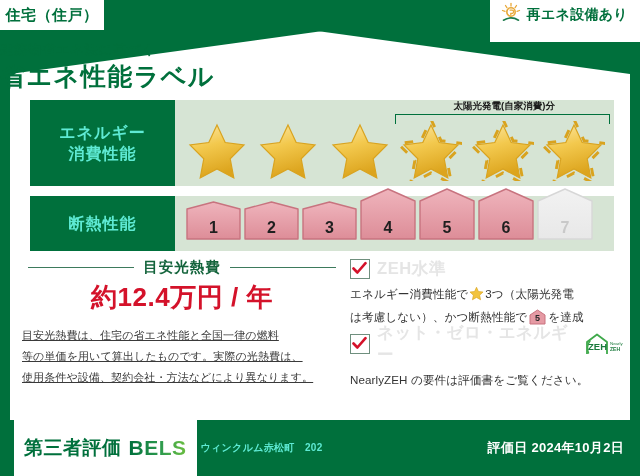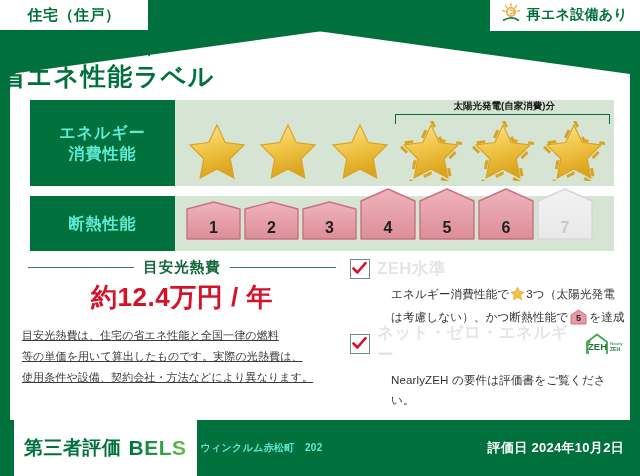--- a/index.html
+++ b/index.html
@@ -12,32 +12,32 @@
   #label-root{
     position:relative;
     width:640px;height:476px;
     background:#00703c;
     box-sizing:border-box;
   }
 
   
   .tab-housing{
     position:absolute;left:0;top:0;
-    width:148px;height:30px;
+    width:104px;height:30px;
     background:#ffffff;
     display:flex;align-items:center;justify-content:center;
     color:#00703c;font-weight:bold;font-size:15px;letter-spacing:.5px;
     z-index:6;
   }
   .tab-reene{
     position:absolute;right:0;top:0;
     height:30px;
     background:#ffffff;
     display:flex;align-items:center;
-    padding:0 12px 1px 10px;
+    padding:0 12px 12px 10px;
     z-index:6;
   }
   .tab-reene .reene-text{
     color:#00703c;font-weight:bold;font-size:14px;margin-left:5px;letter-spacing:.3px;
   }
 
   
   .white-body{
     position:absolute;
     left:10px;top:30px;right:10px;bottom:56px;
@@ -153,21 +153,21 @@
   .zeh-head{display:flex;align-items:center;}
   .checkbox{
     width:18px;height:18px;border:1.4px solid #6f8f7e;background:#fff;
     position:relative;flex:0 0 18px;margin-right:7px;
   }
   .checkbox svg{position:absolute;left:1px;top:1px;}
   .zeh-title{
     color:#e5e5e5;font-weight:bold;font-size:16.5px;letter-spacing:.6px;
   }
   .zeh-desc{
-    color:#333333;font-size:11.6px;line-height:20px;margin-top:4px;letter-spacing:.1px;margin-left:41px;
+    color:#333333;font-size:11.6px;line-height:20px;margin-top:4px;letter-spacing:.1px;
   }
   .inline-star{vertical-align:-3px;margin:0 1px;}
   .inline-house{vertical-align:-4px;margin:0 2px;}
   .zeh-logo{margin-left:6px;display:inline-flex;vertical-align:-6px;}
 
   
   .footer{
     position:absolute;left:0;right:0;bottom:0;height:56px;
     background:#00703c;z-index:5;
     display:flex;align-items:center;

